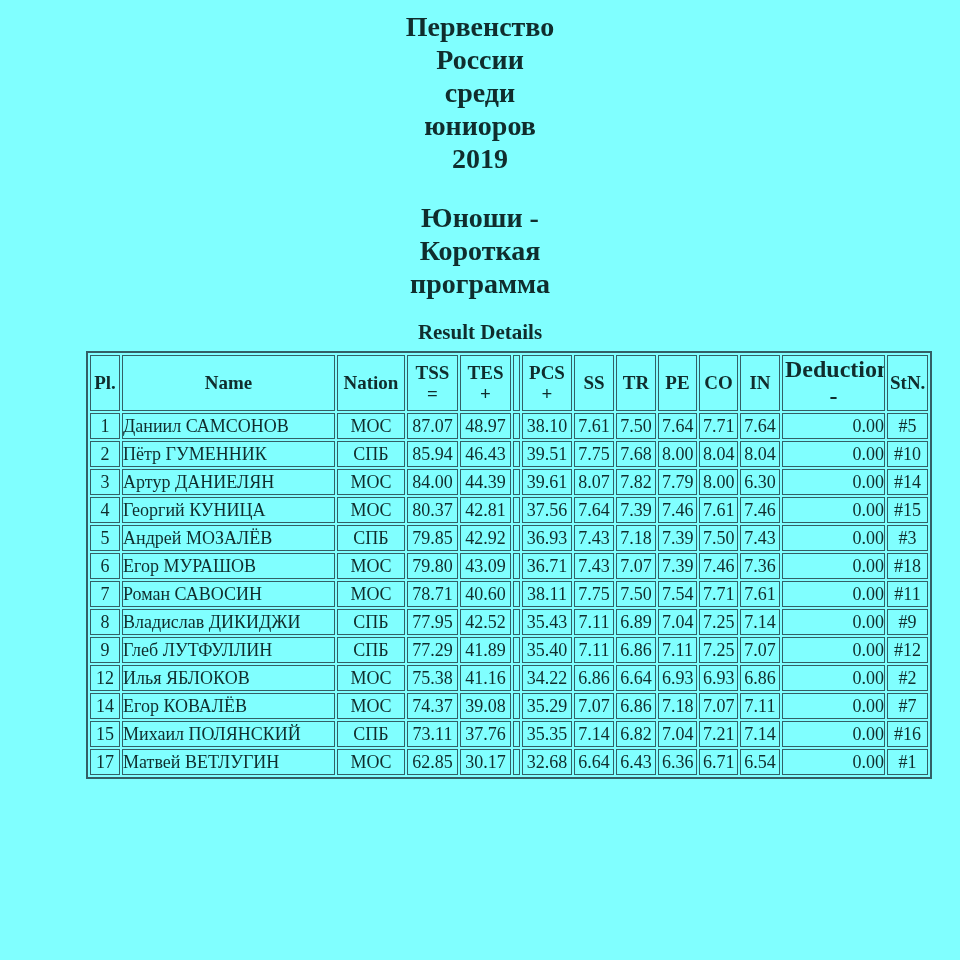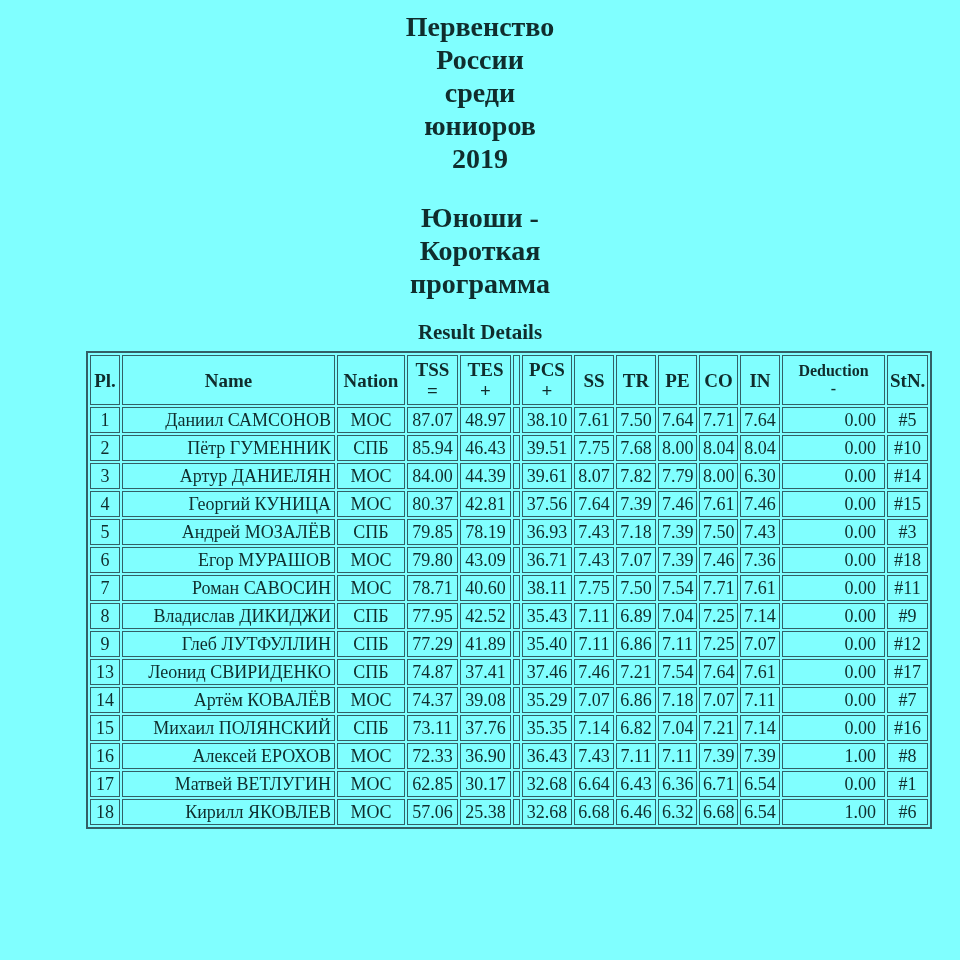--- a/index.html
+++ b/index.html
@@ -61,30 +61,30 @@
   }
   th {
     font-weight: 700;
     font-size: 19px;
     text-align: center;
     white-space: pre-line;
     line-height: 1.12;
     height: 50px;
     padding: 0 2px;
   }
-  th.c-deduction { font-size: 16px; }
+  th.c-deduction { font-size: 24px; }
   td {
     font-size: 18px;
     height: 26px;
     padding: 0 3px;
     white-space: nowrap;
     text-align: center;
   }
-  td.c-name { text-align: right; padding-left: 0; }
-  td.c-deduction { text-align: right; padding-right: 8px; }
+  td.c-name { text-align: left; padding-left: 0; }
+  td.c-deduction { text-align: right; padding-right: 0; }
 </style>
 </head>
 <body>
 
 <div class="page">
 
   <h1 class="title">Первенство
 России
 среди
 юниоров
@@ -198,21 +198,21 @@
           <td class="c-co">7.61</td>
           <td class="c-in">7.46</td>
           <td class="c-deduction">0.00</td>
           <td class="c-stn">#15</td>
         </tr>
         <tr>
           <td class="c-pl">5</td>
           <td class="c-name">Андрей МОЗАЛЁВ</td>
           <td class="c-nation">СПБ</td>
           <td class="c-tss">79.85</td>
-          <td class="c-tes">78.19</td>
+          <td class="c-tes">42.92</td>
           <td class="c-gap"></td>
           <td class="c-pcs">36.93</td>
           <td class="c-ss">7.43</td>
           <td class="c-tr">7.18</td>
           <td class="c-pe">7.39</td>
           <td class="c-co">7.50</td>
           <td class="c-in">7.43</td>
           <td class="c-deduction">0.00</td>
           <td class="c-stn">#3</td>
         </tr>
@@ -274,38 +274,38 @@
           <td class="c-pcs">35.40</td>
           <td class="c-ss">7.11</td>
           <td class="c-tr">6.86</td>
           <td class="c-pe">7.11</td>
           <td class="c-co">7.25</td>
           <td class="c-in">7.07</td>
           <td class="c-deduction">0.00</td>
           <td class="c-stn">#12</td>
         </tr>
         <tr>
-          <td class="c-pl">13</td>
-          <td class="c-name">Леонид СВИРИДЕНКО</td>
-          <td class="c-nation">СПБ</td>
-          <td class="c-tss">74.87</td>
-          <td class="c-tes">37.41</td>
-          <td class="c-gap"></td>
-          <td class="c-pcs">37.46</td>
-          <td class="c-ss">7.46</td>
-          <td class="c-tr">7.21</td>
-          <td class="c-pe">7.54</td>
-          <td class="c-co">7.64</td>
-          <td class="c-in">7.61</td>
-          <td class="c-deduction">0.00</td>
-          <td class="c-stn">#17</td>
+          <td class="c-pl">12</td>
+          <td class="c-name">Илья ЯБЛОКОВ</td>
+          <td class="c-nation">МОС</td>
+          <td class="c-tss">75.38</td>
+          <td class="c-tes">41.16</td>
+          <td class="c-gap"></td>
+          <td class="c-pcs">34.22</td>
+          <td class="c-ss">6.86</td>
+          <td class="c-tr">6.64</td>
+          <td class="c-pe">6.93</td>
+          <td class="c-co">6.93</td>
+          <td class="c-in">6.86</td>
+          <td class="c-deduction">0.00</td>
+          <td class="c-stn">#2</td>
         </tr>
         <tr>
           <td class="c-pl">14</td>
-          <td class="c-name">Артём КОВАЛЁВ</td>
+          <td class="c-name">Егор КОВАЛЁВ</td>
           <td class="c-nation">МОС</td>
           <td class="c-tss">74.37</td>
           <td class="c-tes">39.08</td>
           <td class="c-gap"></td>
           <td class="c-pcs">35.29</td>
           <td class="c-ss">7.07</td>
           <td class="c-tr">6.86</td>
           <td class="c-pe">7.18</td>
           <td class="c-co">7.07</td>
           <td class="c-in">7.11</td>
@@ -322,63 +322,31 @@
           <td class="c-pcs">35.35</td>
           <td class="c-ss">7.14</td>
           <td class="c-tr">6.82</td>
           <td class="c-pe">7.04</td>
           <td class="c-co">7.21</td>
           <td class="c-in">7.14</td>
           <td class="c-deduction">0.00</td>
           <td class="c-stn">#16</td>
         </tr>
         <tr>
-          <td class="c-pl">16</td>
-          <td class="c-name">Алексей ЕРОХОВ</td>
-          <td class="c-nation">МОС</td>
-          <td class="c-tss">72.33</td>
-          <td class="c-tes">36.90</td>
-          <td class="c-gap"></td>
-          <td class="c-pcs">36.43</td>
-          <td class="c-ss">7.43</td>
-          <td class="c-tr">7.11</td>
-          <td class="c-pe">7.11</td>
-          <td class="c-co">7.39</td>
-          <td class="c-in">7.39</td>
-          <td class="c-deduction">1.00</td>
-          <td class="c-stn">#8</td>
-        </tr>
-        <tr>
           <td class="c-pl">17</td>
           <td class="c-name">Матвей ВЕТЛУГИН</td>
           <td class="c-nation">МОС</td>
           <td class="c-tss">62.85</td>
           <td class="c-tes">30.17</td>
           <td class="c-gap"></td>
           <td class="c-pcs">32.68</td>
           <td class="c-ss">6.64</td>
           <td class="c-tr">6.43</td>
           <td class="c-pe">6.36</td>
           <td class="c-co">6.71</td>
           <td class="c-in">6.54</td>
           <td class="c-deduction">0.00</td>
           <td class="c-stn">#1</td>
         </tr>
-        <tr>
-          <td class="c-pl">18</td>
-          <td class="c-name">Кирилл ЯКОВЛЕВ</td>
-          <td class="c-nation">МОС</td>
-          <td class="c-tss">57.06</td>
-          <td class="c-tes">25.38</td>
-          <td class="c-gap"></td>
-          <td class="c-pcs">32.68</td>
-          <td class="c-ss">6.68</td>
-          <td class="c-tr">6.46</td>
-          <td class="c-pe">6.32</td>
-          <td class="c-co">6.68</td>
-          <td class="c-in">6.54</td>
-          <td class="c-deduction">1.00</td>
-          <td class="c-stn">#6</td>
-        </tr>
       </tbody>
   </table>
 
 </div>
 
 </body></html>

